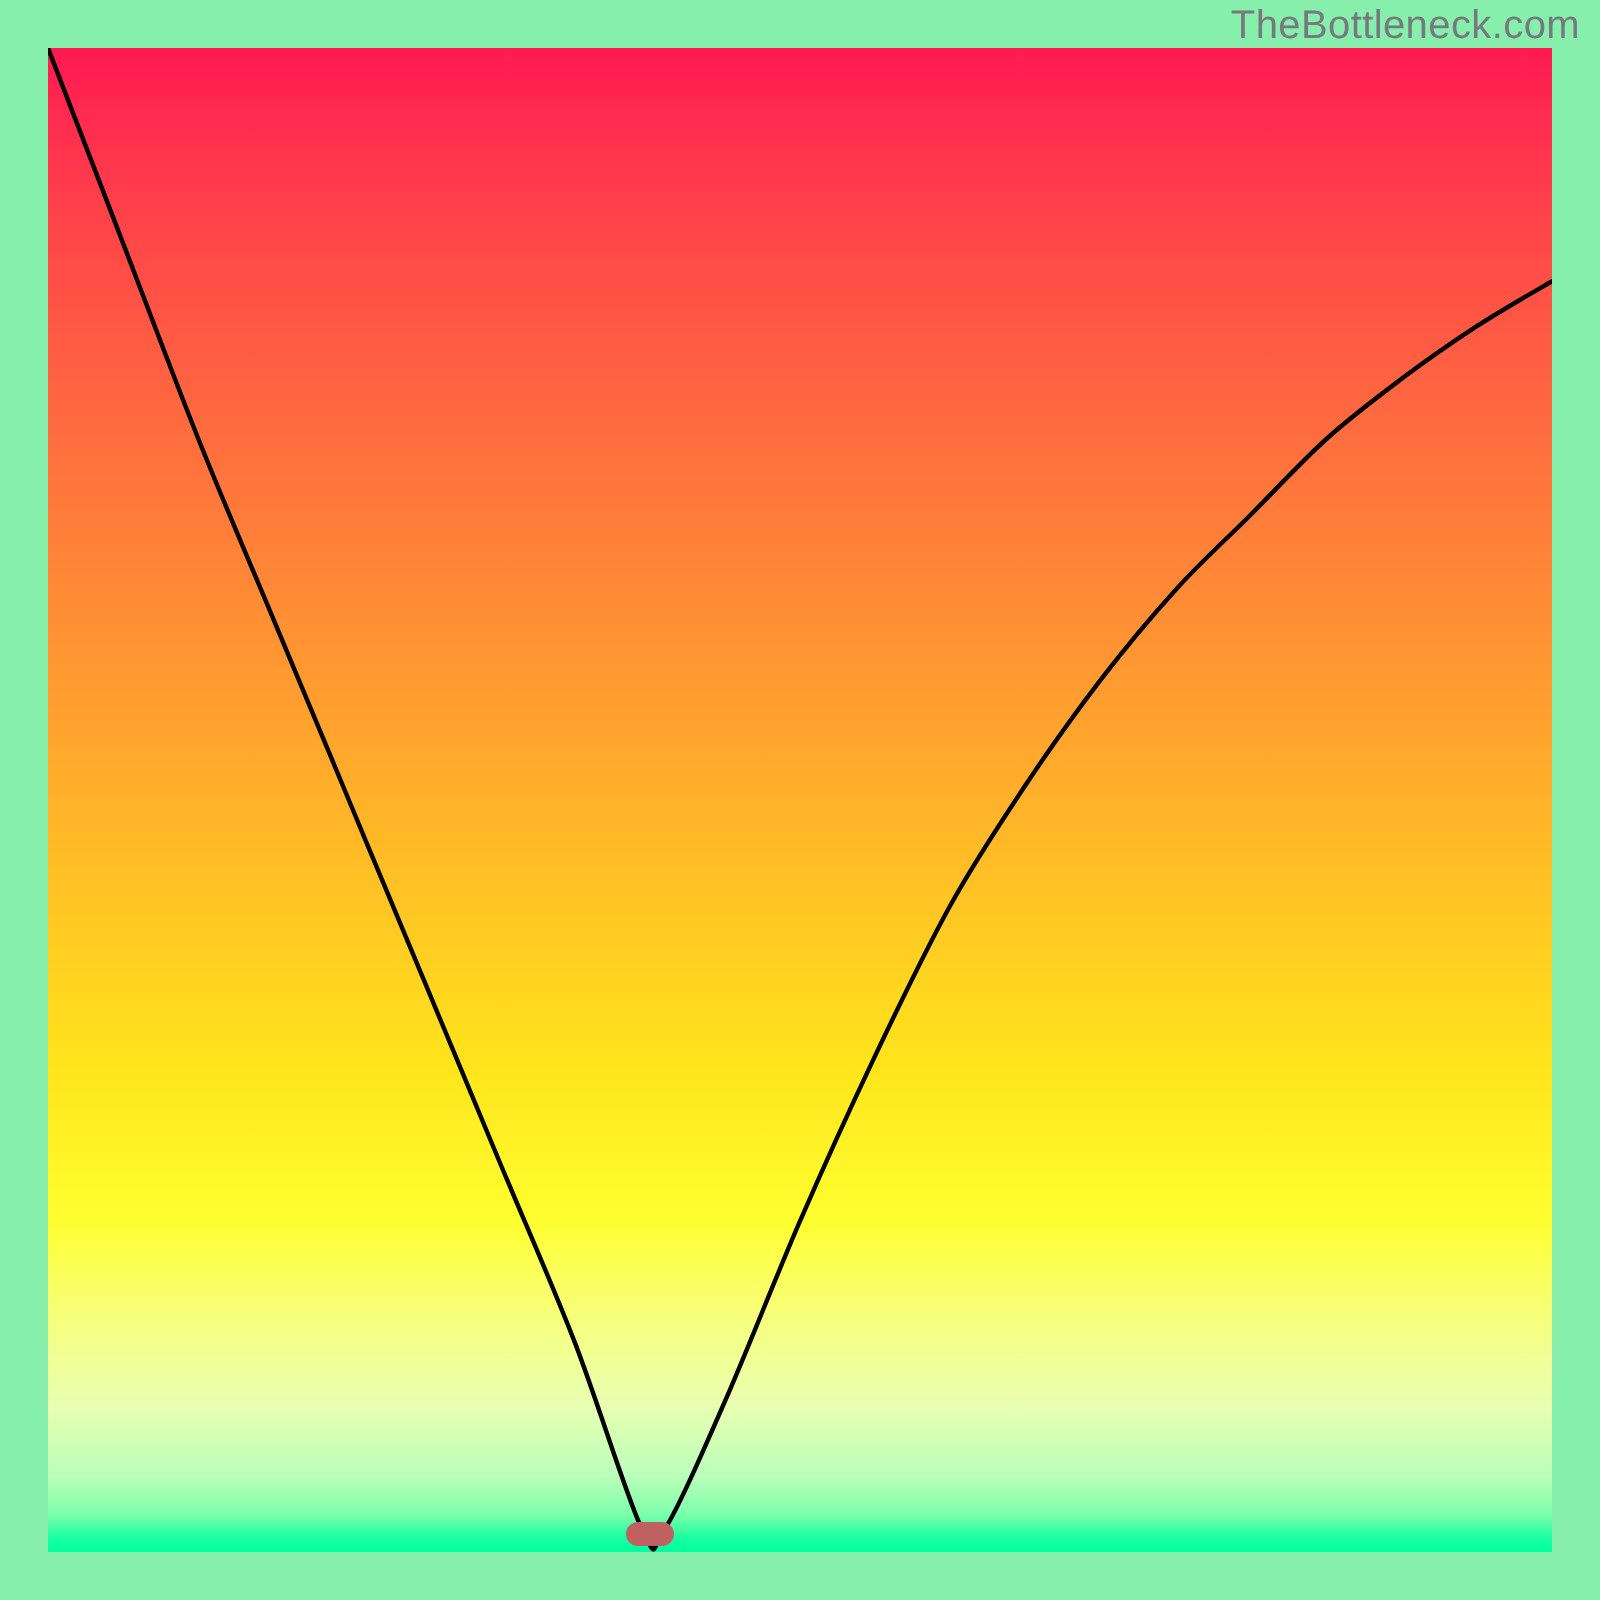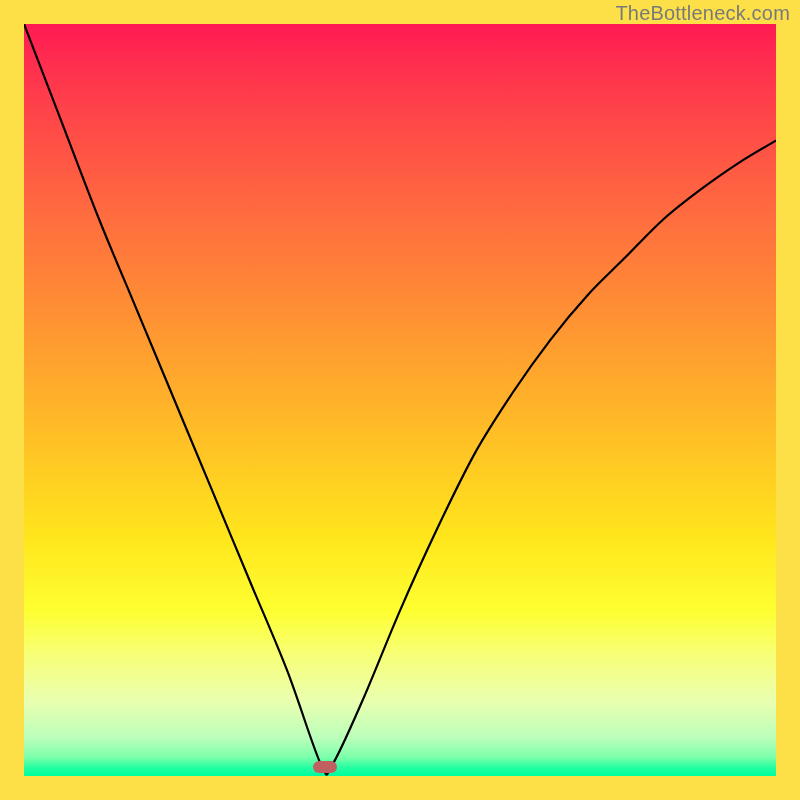--- a/index.html
+++ b/index.html
@@ -10,21 +10,21 @@
     background: #000000;
     overflow: hidden;
     font-family: Arial, Helvetica, sans-serif;
   }
   .frame {
     position: absolute;
     top: 0;
     left: 0;
     width: 800px;
     height: 800px;
-    background: #fde047;
+    background: #86efac;
   }
   .plot {
     position: absolute;
     top: 24px;
     left: 24px;
     width: 752px;
     height: 752px;
     overflow: hidden;
   }
   .gradient {

